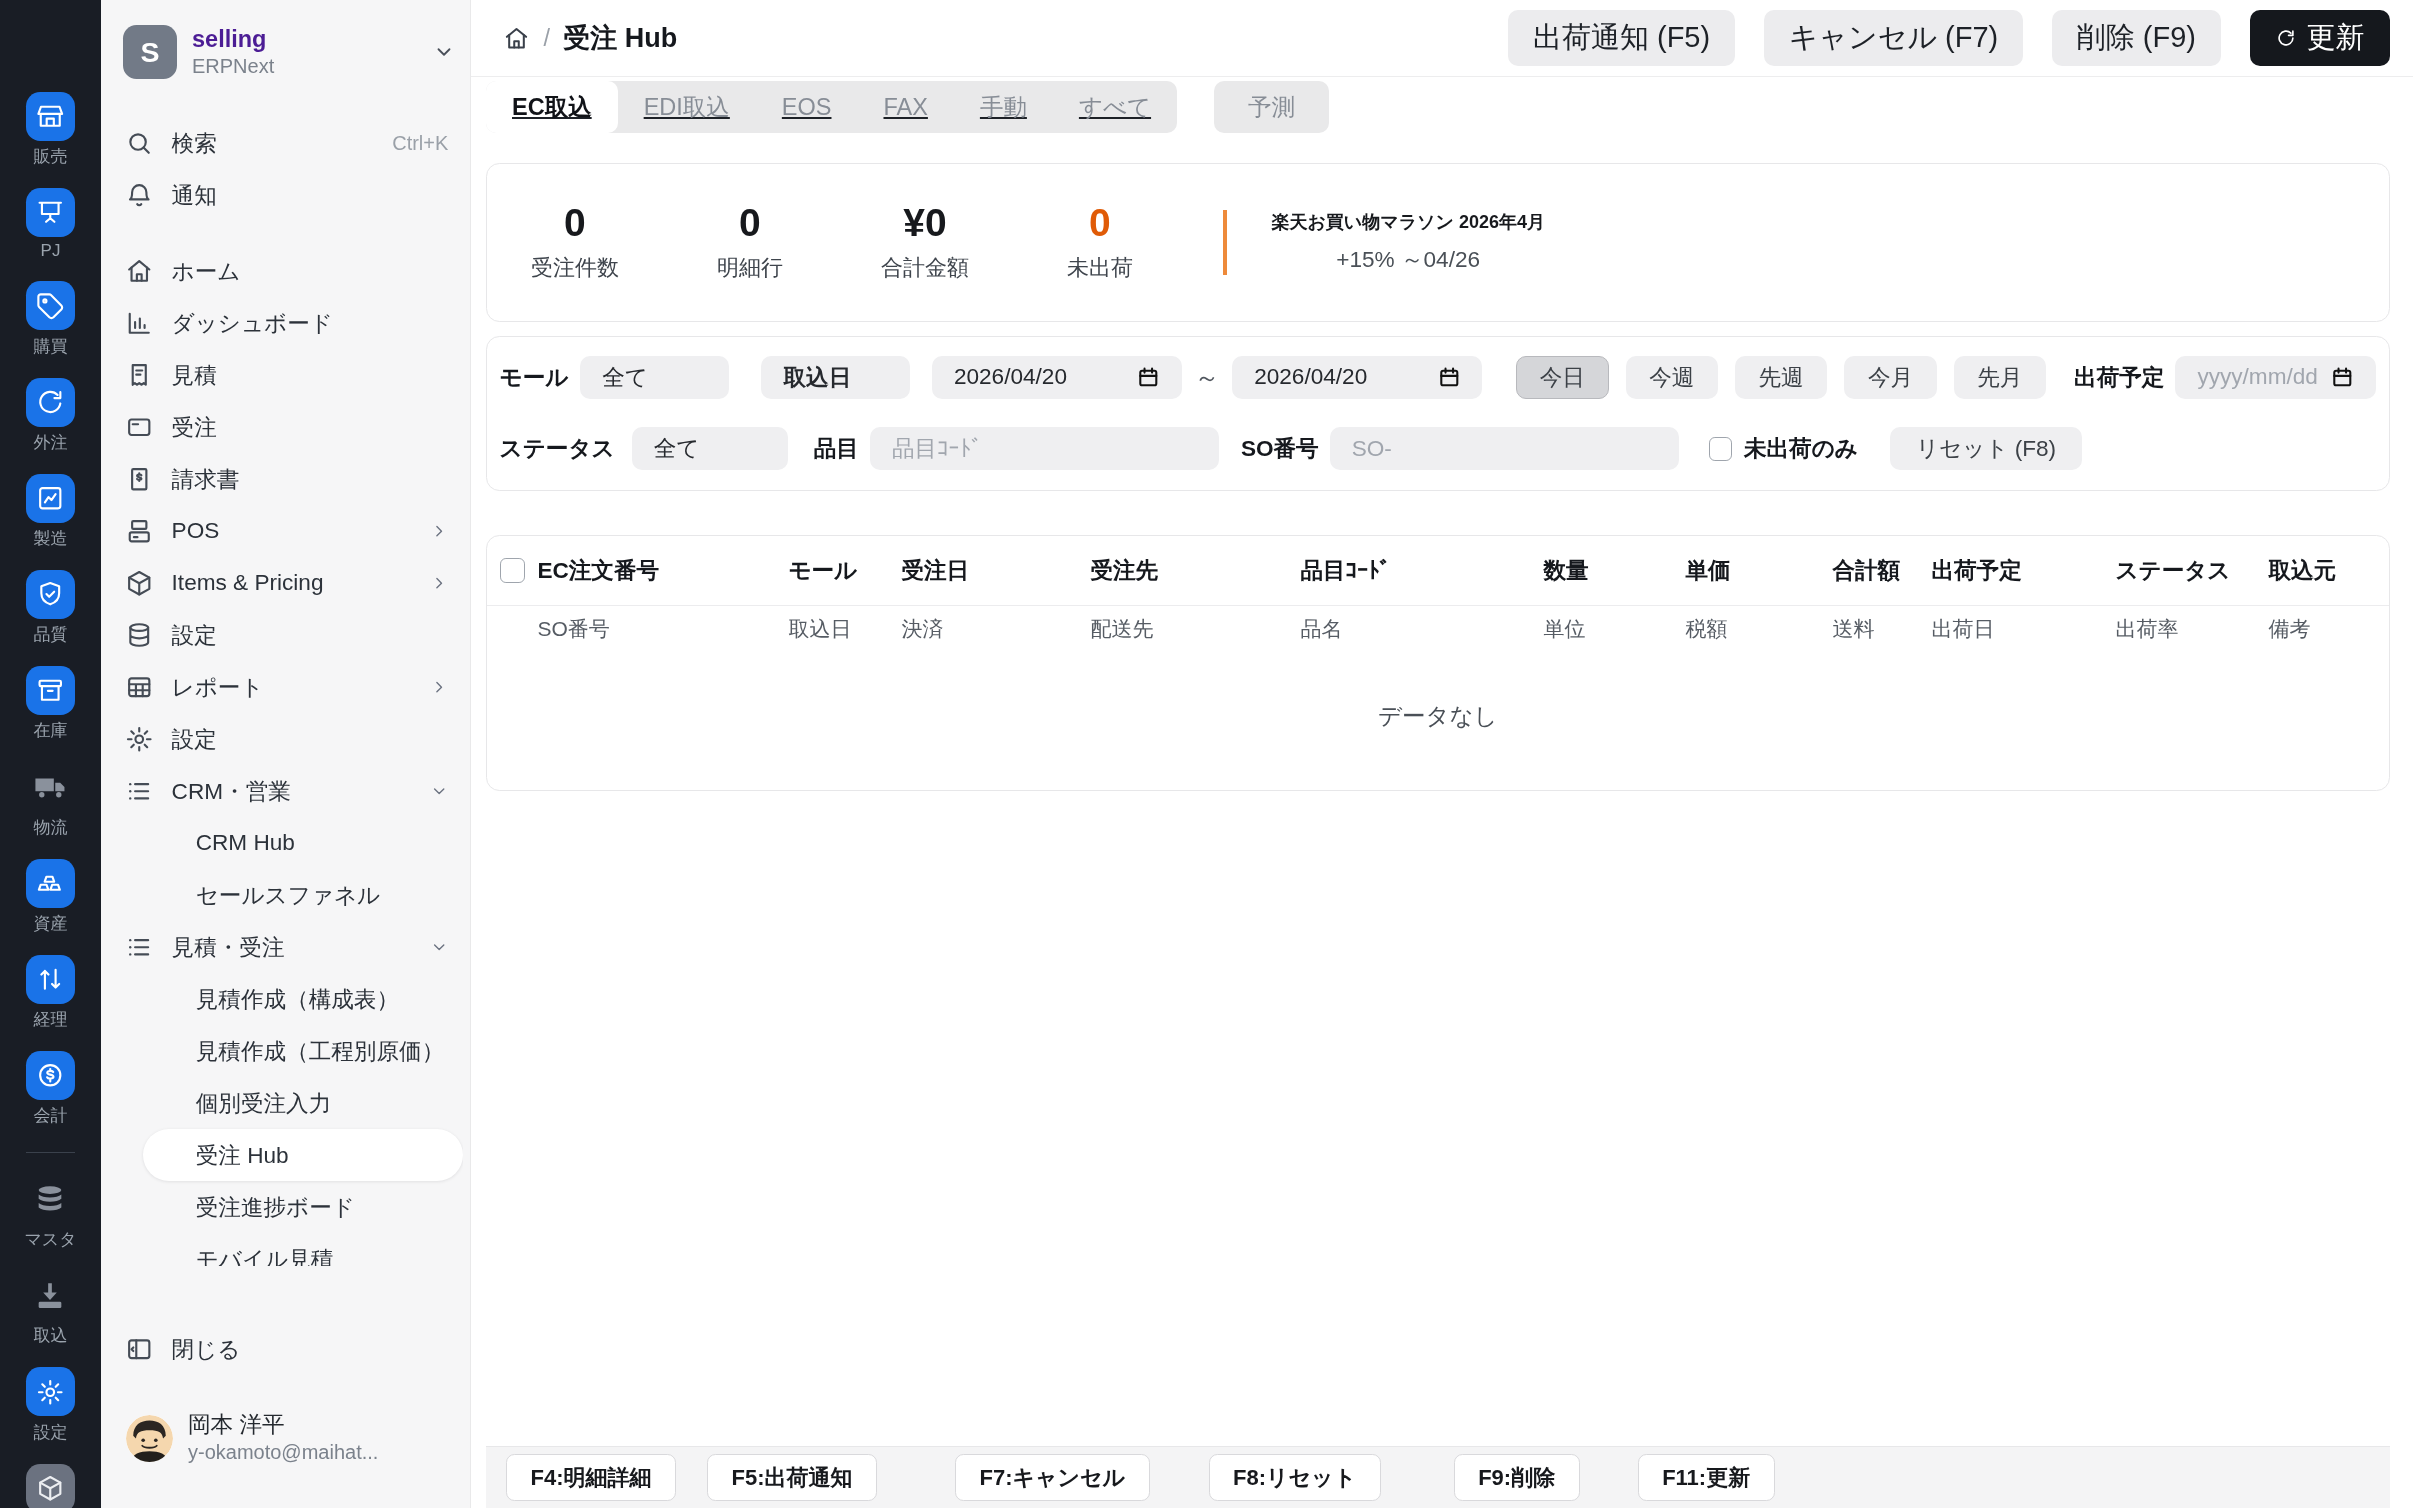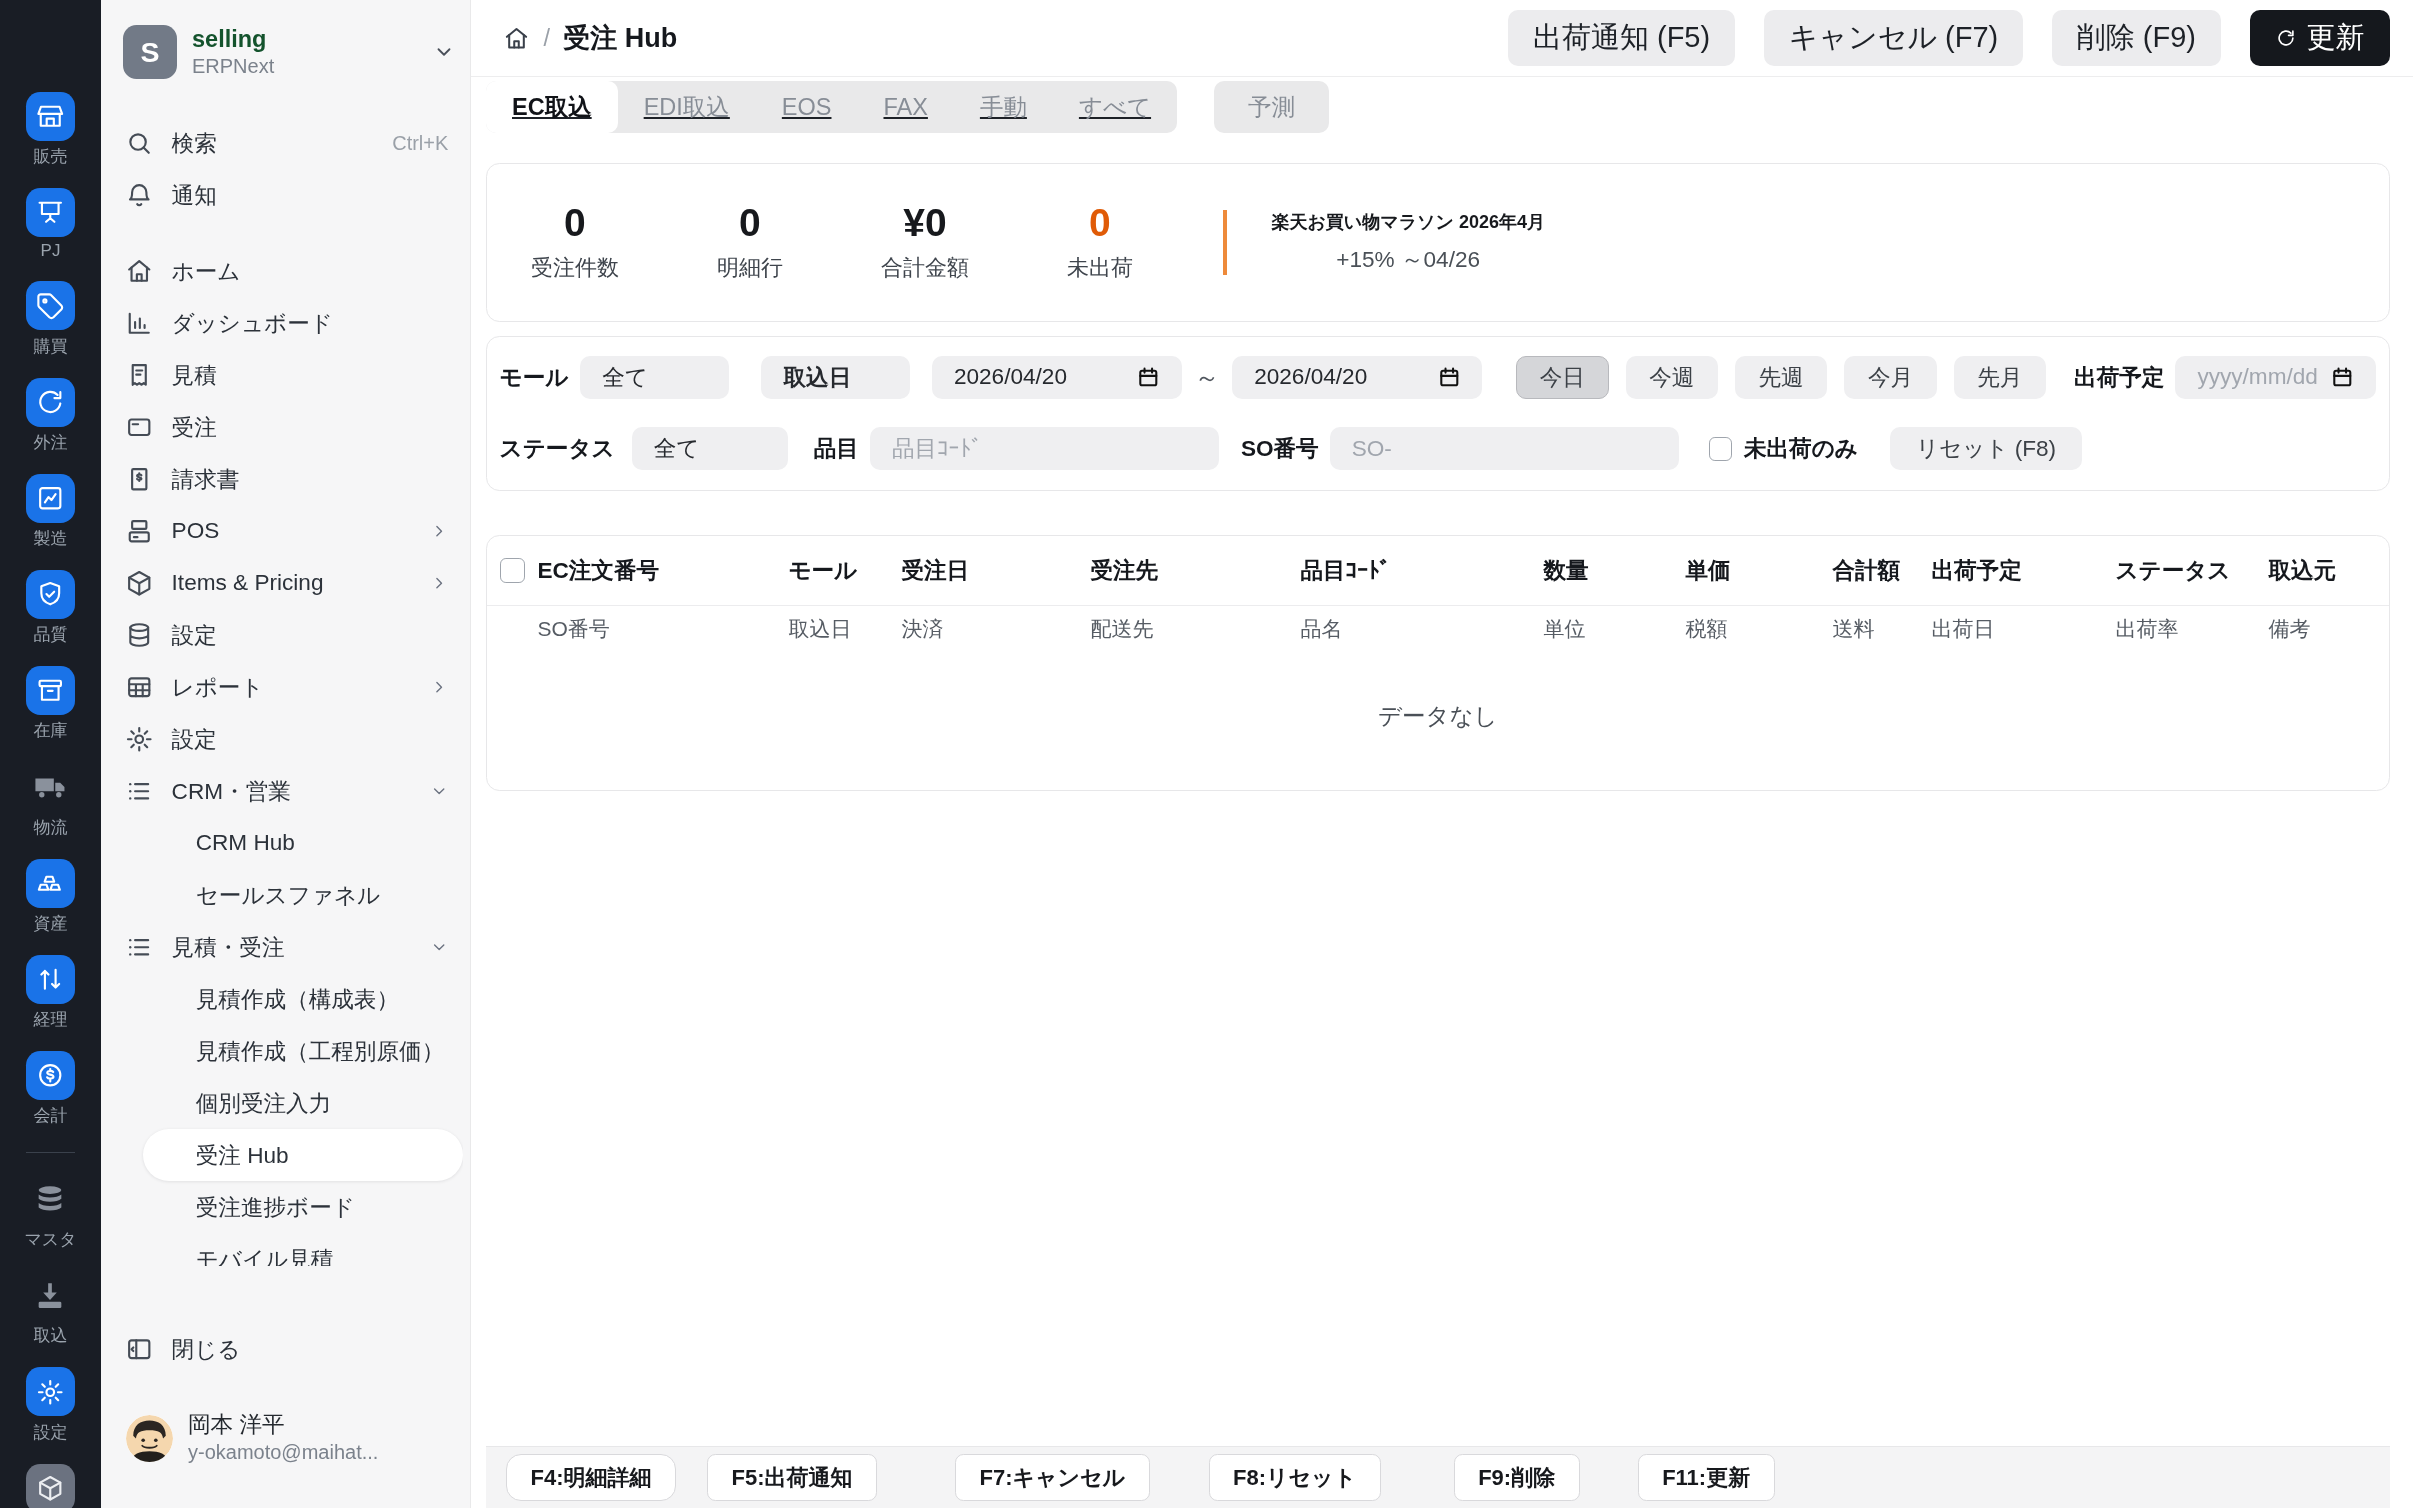--- a/index.html
+++ b/index.html
@@ -19,21 +19,21 @@
   .rail-tile svg { width:28.5px; height:28.5px; }
   .rail-tile.plain svg { width:34px; height:34px; }
   .rail-label { font-size:17px; color:#9aa3ad; margin-top:4.2px; white-space:nowrap; }
   .rail-divider { width:49px; border-top:0.8px solid #3a414c; margin:5px 0 22px; }
 
   
   .sidebar { width:370px; background:#f6f6f7; border-right:0.8px solid #e9e9ea; flex-shrink:0; position:relative; }
   .workspace { position:absolute; top:22px; left:22px; right:15px; height:60px; display:flex; align-items:center; gap:15px; cursor:pointer; }
   .ws-avatar { width:54px; height:54px; border-radius:13.4px; background:#727a87; color:#fff; font-size:28.5px; font-weight:700;
     display:flex; align-items:center; justify-content:center; }
-  .ws-name { font-size:23.5px; font-weight:600; color:#14532d; line-height:1.15; }
+  .ws-name { font-size:23.5px; font-weight:600; color:#4c1d95; line-height:1.15; }
   .ws-sub { font-size:20px; color:#7b828c; line-height:1.2; }
   .ws-chev { margin-left:auto; color:#4a505a; }
   .ws-chev svg { width:22px; height:22px; }
   .side-quick { position:absolute; top:117px; left:6.7px; right:6.7px; }
   .side-row { height:52px; display:flex; align-items:center; padding-left:17px; gap:18.4px; font-size:22.6px;
     color:#2c323a; border-radius:26px; cursor:pointer; }
   .side-row svg, .menu-row svg.mi { width:28.5px; height:28.5px; color:#454c56; flex-shrink:0; }
   .kbd { margin-left:auto; margin-right:15px; color:#9aa0a8; font-size:20px; }
   .side-menu { position:absolute; top:245px; left:6.7px; right:6.7px; height:1021px; overflow:hidden; }
   .menu-row { height:52px; display:flex; align-items:center; padding-left:17px; gap:18.4px; font-size:22.6px;
@@ -604,21 +604,21 @@
             <div>税額</div>
             <div>送料</div>
             <div>出荷日</div>
             <div>出荷率</div>
             <div>備考</div>
           </div>
         <div class="tempty">データなし</div>
       </section>
 
       <div class="footer" id="footer-bar">
-          <button class="fbtn" style="margin-left: 0px; border-radius: 15px;">F4:明細詳細</button>
+          <button class="fbtn" style="margin-left: 0px;">F4:明細詳細</button>
           <button class="fbtn" style="margin-left: 31px;">F5:出荷通知</button>
           <button class="fbtn" style="margin-left: 78px;">F7:キャンセル</button>
           <button class="fbtn" style="margin-left: 59px;">F8:リセット</button>
           <button class="fbtn" style="margin-left: 73px;">F9:削除</button>
           <button class="fbtn" style="margin-left: 58px;">F11:更新</button>
         </div>
     </div>
   </main>
 </div>
 

